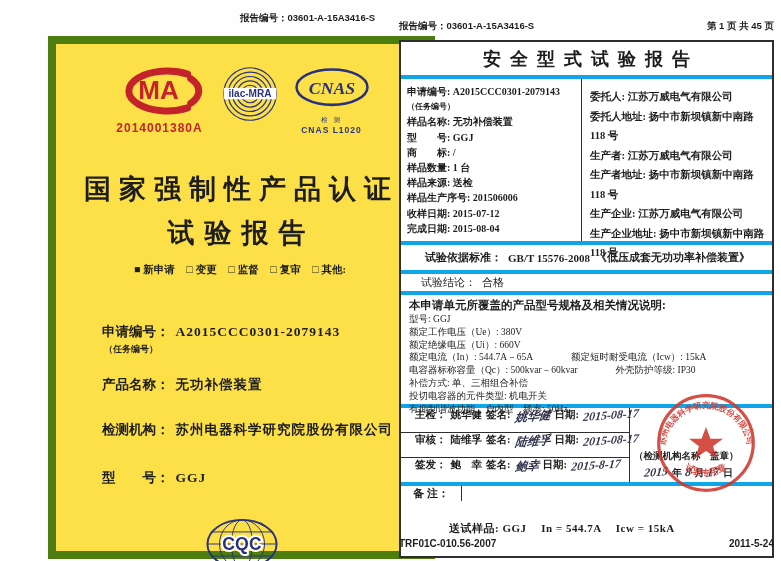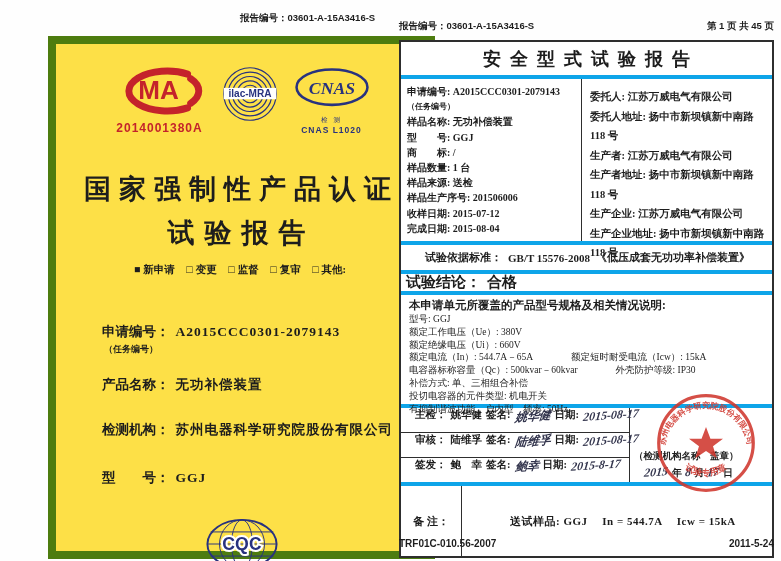--- a/index.html
+++ b/index.html
@@ -32,39 +32,39 @@
   .rtable{position:absolute;left:399px;top:40px;width:371px;border:2px solid #2e2e2e;background:#fff;}
   .row{border-bottom:4px solid #0ea5e9;}
   .rt-title{height:33px;display:flex;align-items:center;justify-content:center;
             font-size:18px;font-weight:bold;letter-spacing:9px;text-indent:9px;}
   .info-row{display:flex;height:162px;}
   .info-left{width:170px;border-right:1px solid #2e2e2e;padding:5px 4px 0 6px;font-size:10px;font-weight:bold;line-height:15.2px;}
   .info-left .sub{font-size:8px;}
   .info-right{flex:1;padding:8px 4px 0 8px;font-size:10.5px;font-weight:bold;line-height:19.5px;}
   .std-row{height:25px;display:flex;align-items:center;padding-left:24px;font-size:11px;font-weight:bold;}
   .std-row span{margin-right:6px;}
-  .concl-row{height:17px;display:flex;align-items:center;padding-left:5px;font-size:15px;font-weight:bold;}
+  .concl-row{height:17px;display:flex;align-items:center;padding-left:20px;font-size:11px;font-weight:normal;}
   .concl-row .val{margin-left:6px;}
   .cover-row{height:106px;padding:3px 0 0 8px;}
   .cover-title{font-size:11.5px;font-weight:bold;}
   .cover-line{font-size:9.5px;line-height:12.8px;display:flex;}
   .cover-line .r2{margin-left:38px;}
   .sig-area{display:flex;height:74px;position:relative;}
   .sig-left{width:228px;border-right:1px solid #2e2e2e;display:flex;flex-direction:column;}
   .sig-row{flex:1;border-bottom:1px solid #2e2e2e;display:flex;align-items:flex-start;padding-left:14px;font-size:10.5px;font-weight:bold;white-space:nowrap;}
   .sig-row:last-child{border-bottom:none;}
   .sig-row .piece{margin-right:4px;}
   .hand{display:inline-block;font-style:italic;font-weight:bold;color:#33354d;
         transform:rotate(-4deg) skewX(-10deg);font-size:12px;margin:0 4px 0 0;}
   .stamp-cell{flex:1;position:relative;font-weight:bold;}
   .stamp-note{position:absolute;top:42px;left:4px;font-size:9.5px;white-space:nowrap;}
   .stamp-date{position:absolute;top:57px;left:14px;font-size:10px;}
   .stamp-date .hand{font-size:12px;}
   .stamp-svg{position:absolute;top:-17px;left:24px;z-index:5;opacity:.88;pointer-events:none;}
-  .remark-row{display:flex;height:70px;border-bottom:none;}
+  .remark-row{display:flex;height:70px;border-bottom:none;flex-direction:column;}
   .remark-label{width:60px;border-right:1px solid #2e2e2e;display:flex;align-items:center;justify-content:center;font-size:11px;font-weight:bold;}
   .remark-body{flex:1;display:flex;align-items:center;padding-left:48px;font-size:11px;font-weight:bold;letter-spacing:.5px;}
   .rp-footer{position:absolute;top:538px;left:399px;width:375px;display:flex;justify-content:space-between;font-size:10px;font-weight:bold;}
 </style>
 </head>
 <body>
 
 <div class="canvas">
 
   <div class="lp-header sans">

